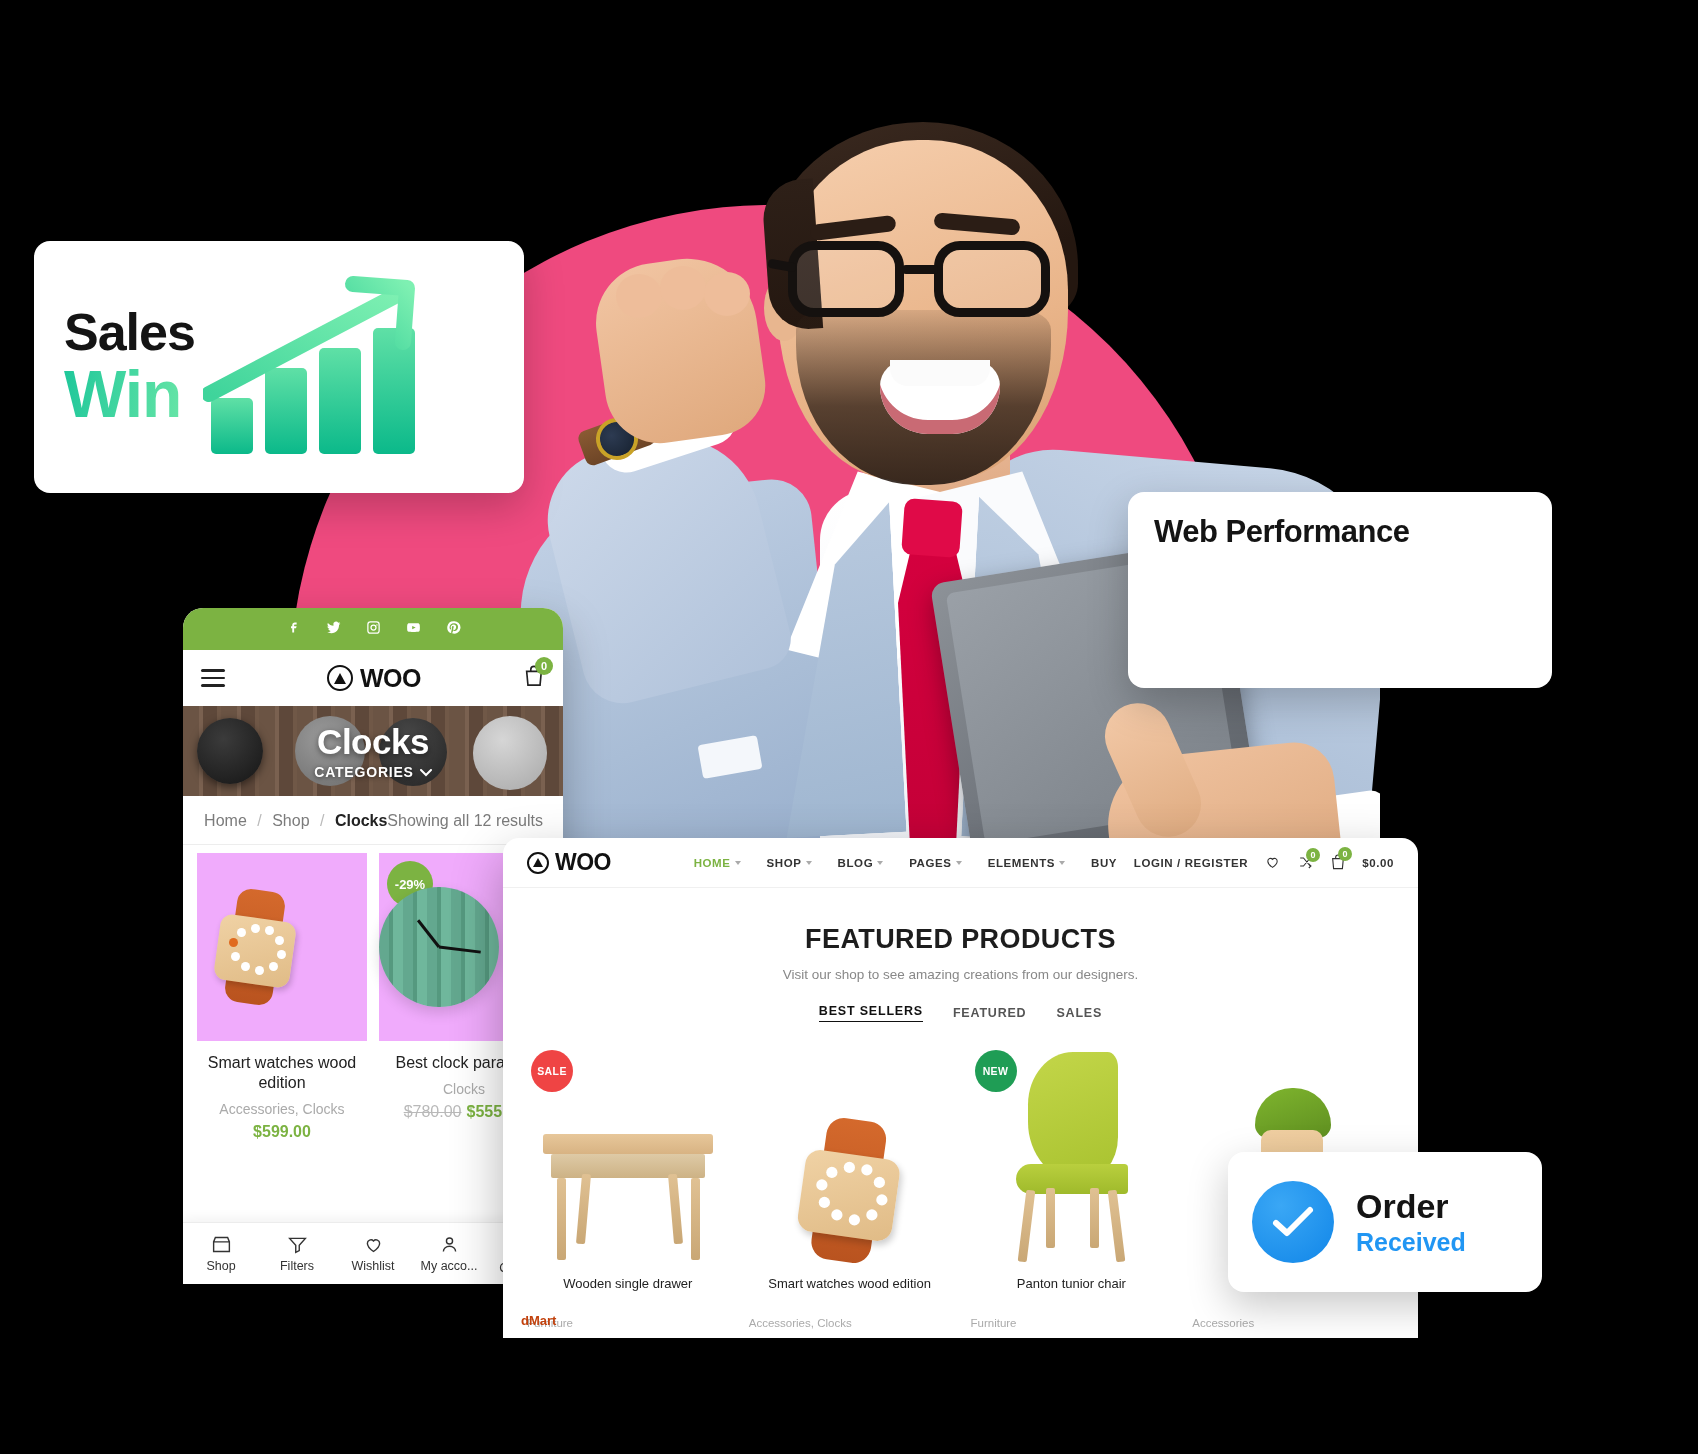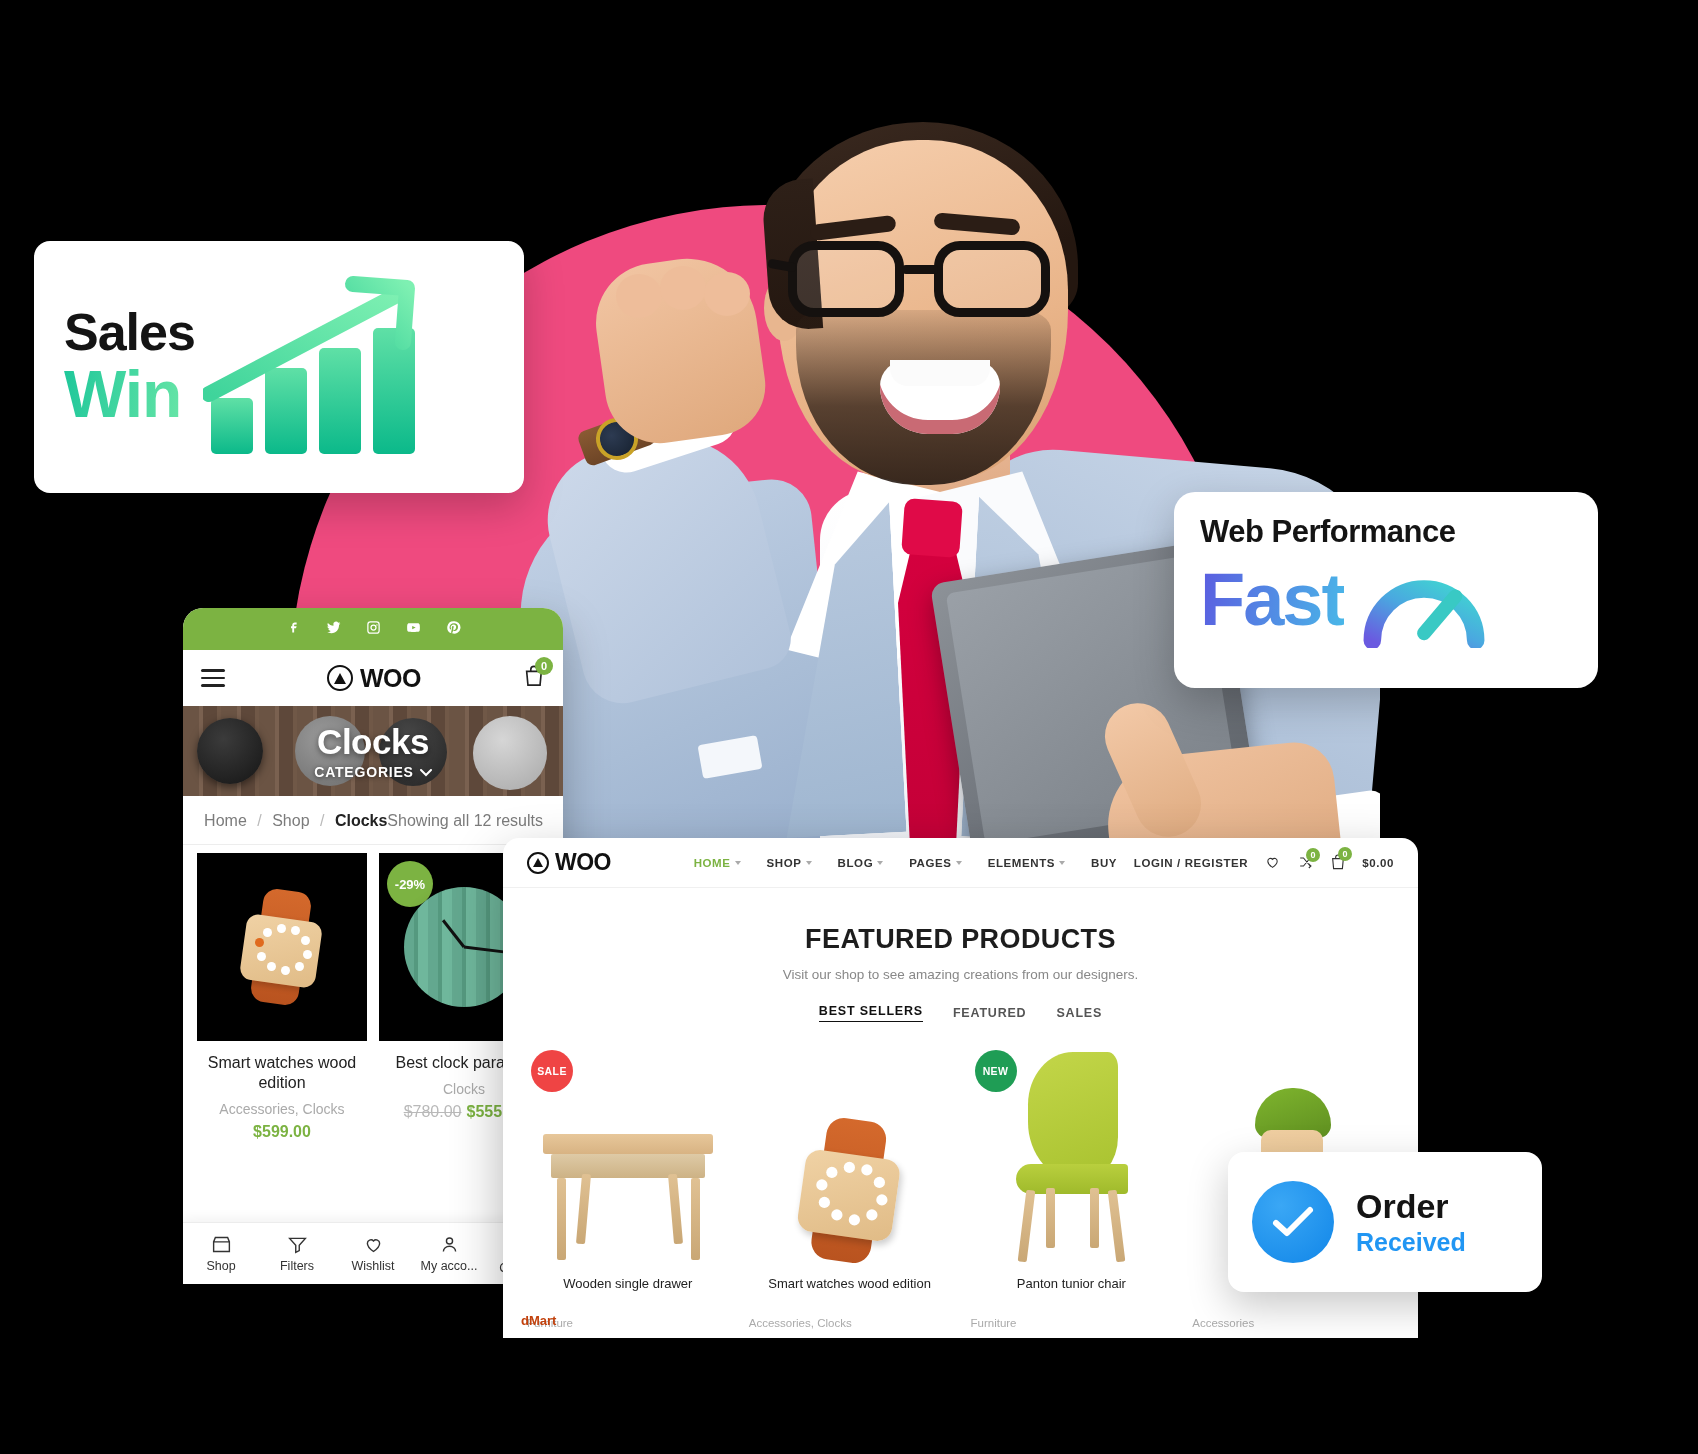--- a/index.html
+++ b/index.html
@@ -208,21 +208,21 @@
   .card-sales { left: 34px; top: 241px; width: 490px; height: 252px; padding: 26px 30px; }
   .sales-row { display:flex; align-items:center; height:100%; gap: 8px;}
   .sales-words { flex: 0 0 auto; }
   .sales-line1 { font-size: 52px; font-weight: 700; color:#141414; letter-spacing:-1px; line-height:1.05;}
   .sales-line2 { font-size: 66px; font-weight: 700; letter-spacing:-1px; line-height:1.05;
     background: linear-gradient(100deg,#1ec79a,#6fe8a8);
     -webkit-background-clip: text; background-clip: text; color: transparent; }
   .sales-graph { flex:1 1 auto; position: relative; height: 190px; }
 
   
-  .card-fast { left: 1174px; top: 492px; width: 424px; height: 196px; padding: 22px 26px; border-radius: 21px; }
+  .card-fast { left: 1128px; top: 492px; width: 424px; height: 196px; padding: 22px 26px; }
   .fast-title { font-size: 31px; font-weight: 700; color:#141414; letter-spacing:-.5px;}
   .fast-row { display:flex; align-items:center; gap: 14px; margin-top: 2px;}
   .fast-word { font-size: 74px; font-weight: 700; letter-spacing:-2px; line-height:1;
     background: linear-gradient(100deg,#5b5ce0,#49b8e8);
     -webkit-background-clip:text; background-clip:text; color:transparent; }
   .gauge { width: 132px; height: 96px; position: relative; }
 
   
   .card-order { left: 1228px; top: 1152px; width: 314px; height: 140px; padding: 0 24px;
     display:flex; align-items:center; gap: 22px; }
@@ -263,21 +263,21 @@
   .ph-hero-title .t1 { color:#fff; font-size: 35px; font-weight:700; text-shadow: 0 2px 6px rgba(0,0,0,.5); letter-spacing:-.5px;}
   .ph-hero-title .t2 { color:#fff; font-size: 14px; font-weight:700; letter-spacing:.8px; display:flex; align-items:center; gap:6px; text-shadow:0 1px 4px rgba(0,0,0,.6); margin-top:2px;}
   .ph-crumbs { display:flex; align-items:center; justify-content:flex-end; padding: 16px 20px 14px; font-size: 16px; color:#7b7b7b; border-bottom:1px solid #ededed;}
   .ph-crumbs .sep{ margin: 0 6px; color:#bbb;}
   .ph-crumbs .cur { color:#222; font-weight:700;}
   .ph-toolbar { display:flex; align-items:center; justify-content:space-between; padding: 14px 20px 10px; font-size: 16px; color:#222;}
   .ph-toolbar .left { display:flex; align-items:center; gap: 10px; font-weight:700;}
   .bars3 span{ display:block; width:18px; height:2px; background:#333; margin:4px 0;}
   .ph-grid { display:flex; gap: 12px; padding: 8px 14px 0; }
   .pcard { flex:1; }
-  .pimg { position:relative; height: 188px; background:#000000; display:flex; align-items:center; justify-content:center; }
+  .pimg { position:relative; height: 188px; background:#f0abfc; display:flex; align-items:center; }
   .sale-badge {
     position:absolute; left: 8px; top: 8px; width: 46px; height: 46px; border-radius:50%;
     background:#7cb342; color:#fff; font-size: 13px; font-weight:700; display:flex; align-items:center; justify-content:center;
   }
   .pname { text-align:center; font-size: 16px; color:#222; margin-top: 12px; line-height:1.25;}
   .pcat { text-align:center; font-size: 14px; color:#aaa; margin-top: 8px;}
   .pprice { text-align:center; font-size: 16px; margin-top: 6px; color:#7cb342; font-weight:700;}
   .pprice .del { color:#b9b9b9; text-decoration: line-through; font-weight:400; margin-right:5px;}
   .ph-bottomnav {
     position:absolute; left:0; right:0; bottom:0; height: 62px; background:#fff;
@@ -423,36 +423,20 @@
           <rect x="170" y="56" width="42" height="126" rx="5" fill="url(#gbar)"></rect>
           <path d="M6 122 L196 22" stroke="url(#garr)" stroke-width="16" stroke-linecap="round" fill="none"></path>
           <path d="M150 12 L204 16 L200 70" stroke="url(#garr)" stroke-width="16" stroke-linecap="round" stroke-linejoin="round" fill="none"></path>
         </svg>
       </div>
     </div>
   </div>
 
   <div class="card card-fast">
     <div class="fast-title">Web Performance</div>
-    <div class="fast-row">
-      <div class="fast-word">Fast</div>
-      <div class="gauge">
-        <svg viewBox="0 0 140 104" width="132" height="96">
-          <defs>
-            <linearGradient id="gg" x1="0" y1="1" x2="1" y2="0">
-              <stop offset="0%" stop-color="#6a5ae0"></stop>
-              <stop offset="50%" stop-color="#4aa8e0"></stop>
-              <stop offset="100%" stop-color="#3fd9d0"></stop>
-            </linearGradient>
-          </defs>
-          <path d="M14 96 A56 56 0 1 1 126 96" stroke="url(#gg)" stroke-width="19" fill="none" stroke-linecap="round"></path>
-          <path d="M70 88 L104 48" stroke="#39c9c4" stroke-width="15" stroke-linecap="round" fill="none"></path>
-        </svg>
-      </div>
-    </div>
   </div>
 
   <div class="phone">
 
     <div class="ph-social">
       <span>
         <svg width="15" height="15" viewBox="0 0 24 24">
             <path d="M14 7h3V4h-3c-2.2 0-4 1.8-4 4v2H8v3h2v7h3v-7h3l1-3h-4V8c0-.6.4-1 1-1z"></path>
           </svg>
       </span>

